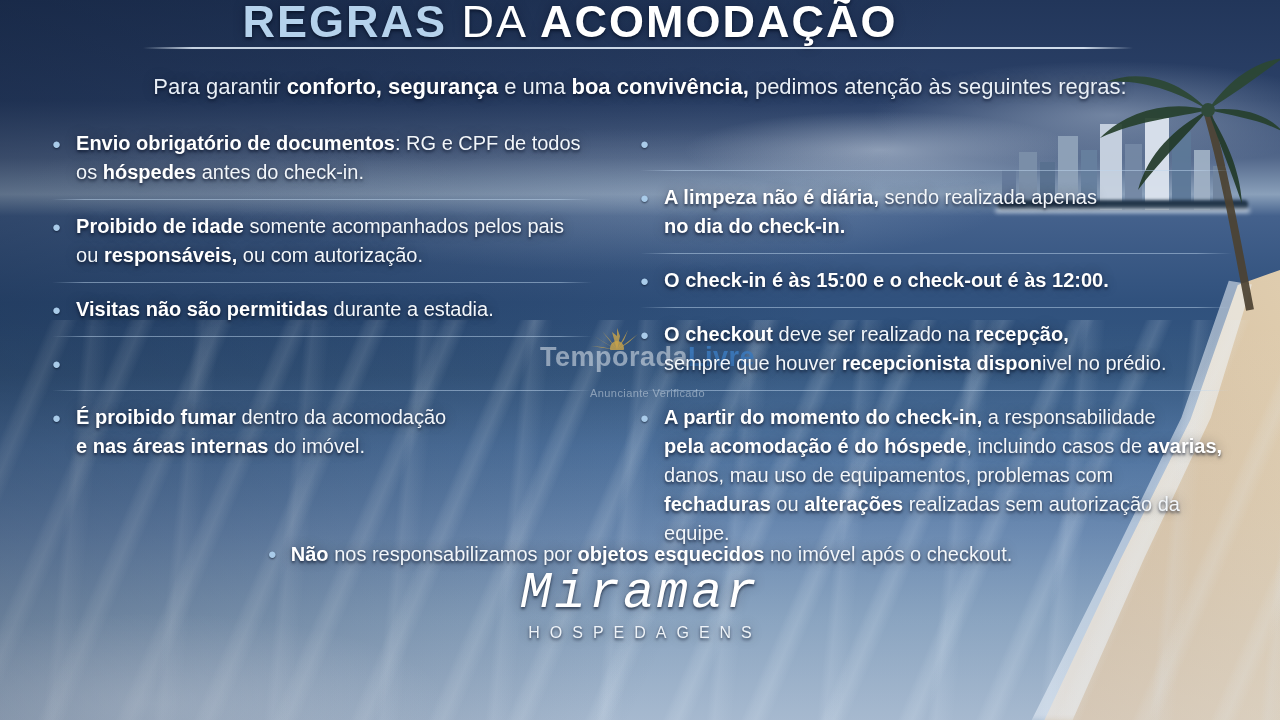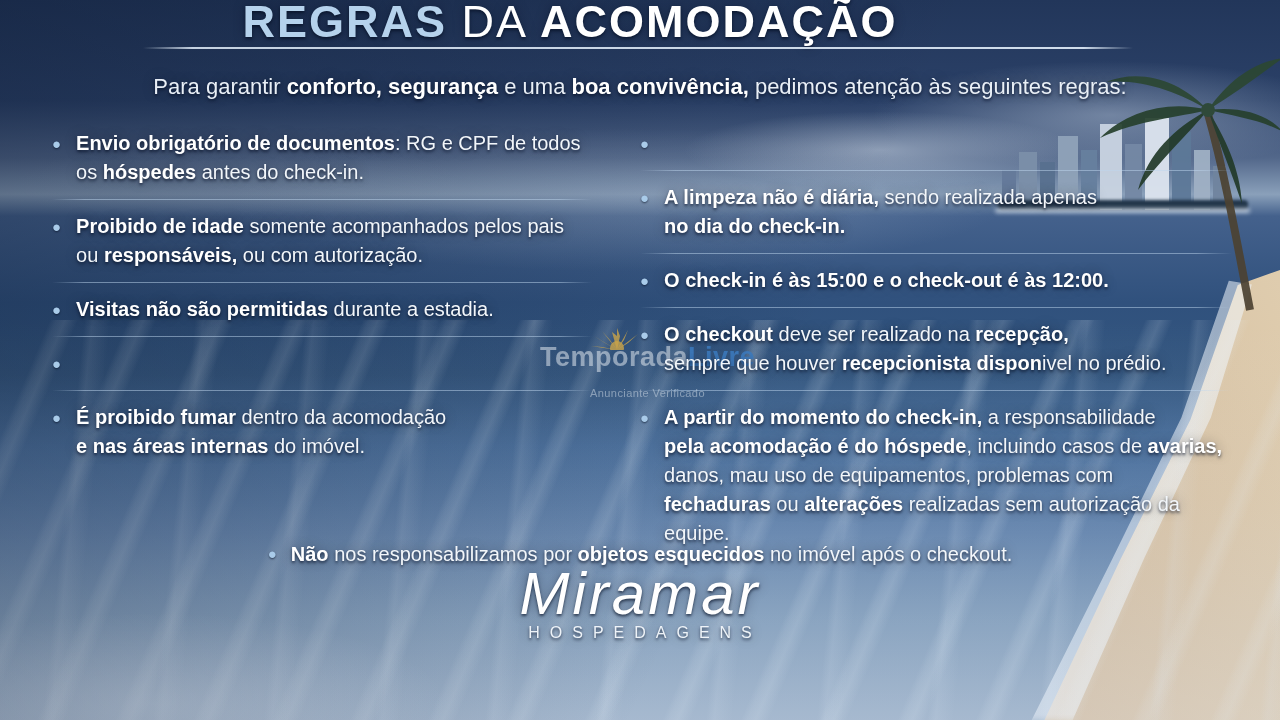--- a/index.html
+++ b/index.html
@@ -66,21 +66,21 @@
   .dot{flex:none;color:#a9cbe9;font-size:15px;line-height:29px;text-shadow:0 1px 2px rgba(4,14,34,.6);}
   .rule-text{font-size:20px;line-height:29px;white-space:pre-line;}
   .divider{height:1px;margin:12px 0;
       background:linear-gradient(90deg, rgba(190,214,238,0), rgba(190,214,238,.5) 6%, rgba(190,214,238,.5) 94%, rgba(190,214,238,0));}
 
   .footer-rule{position:absolute;top:540px;left:0;width:1280px;display:flex;
       justify-content:center;gap:14px;font-size:20px;line-height:27px;}
   .footer-rule .dot{line-height:27px;}
 
   .logo{position:absolute;top:566px;left:0;width:1280px;text-align:center;}
-  .logo-script{font-family:Liberation Sans, sans-serif;font-style:italic;font-size:60px;
+  .logo-script{font-family:Liberation Mono, monospace;font-style:italic;font-size:52px;
       line-height:56px;color:#ffffff;letter-spacing:3px;}
   .logo-sub{font-size:16px;letter-spacing:10px;padding-left:10px;color:#eef3f8;margin-top:2px;}
 </style>
 </head>
 <body>
 
 <div class="layer bg-base"></div>
 <div class="layer bg-clouds"></div>
 
 <div class="skyline">

